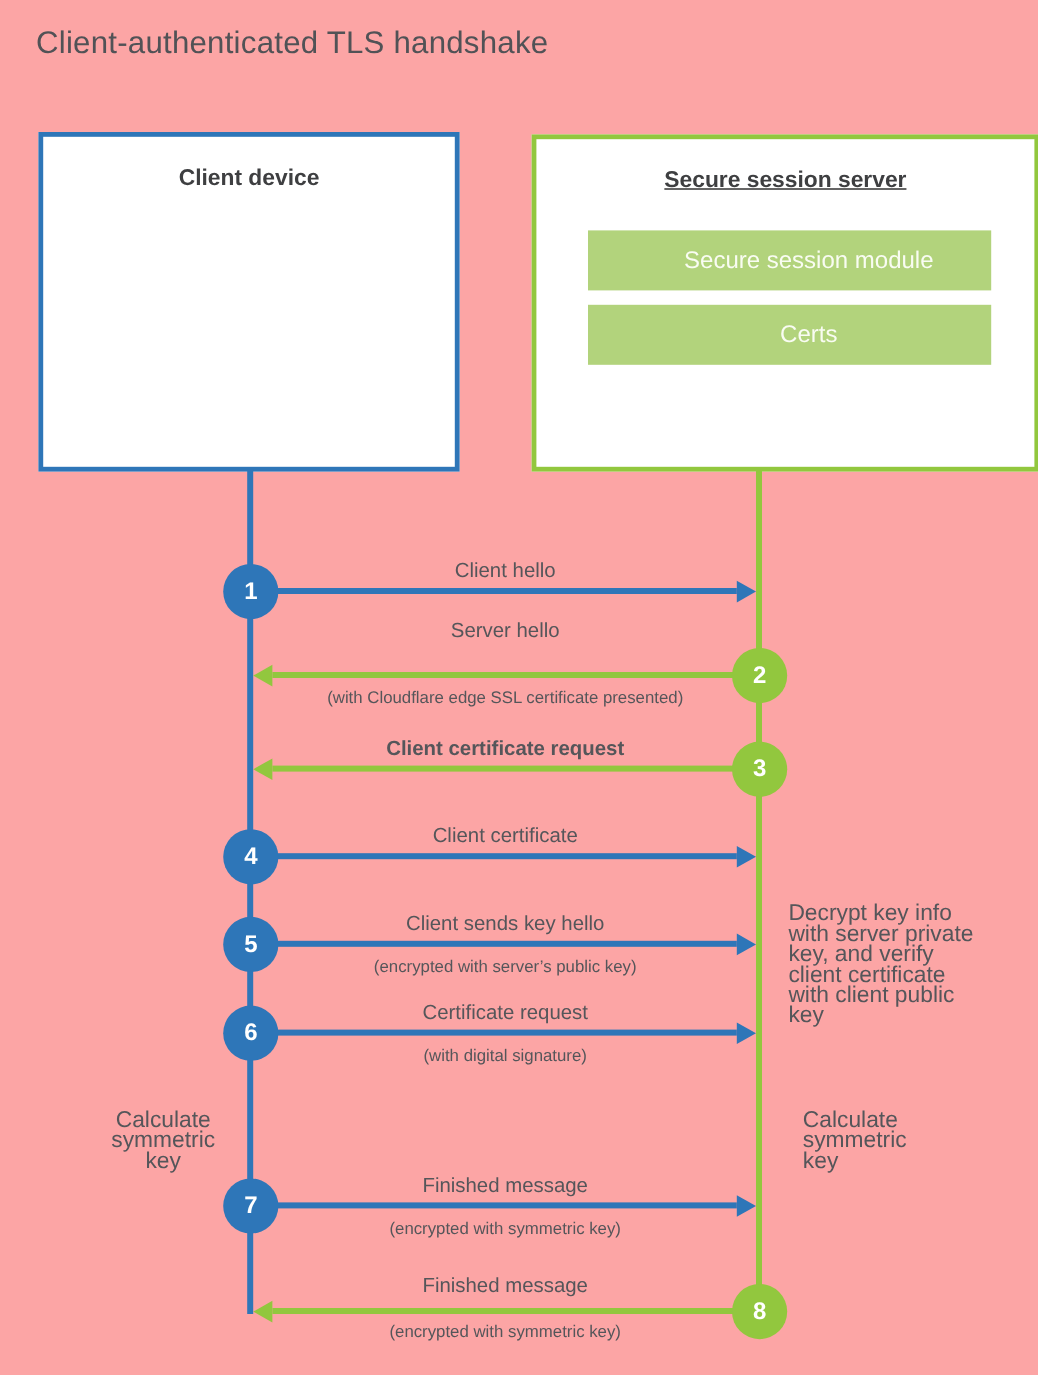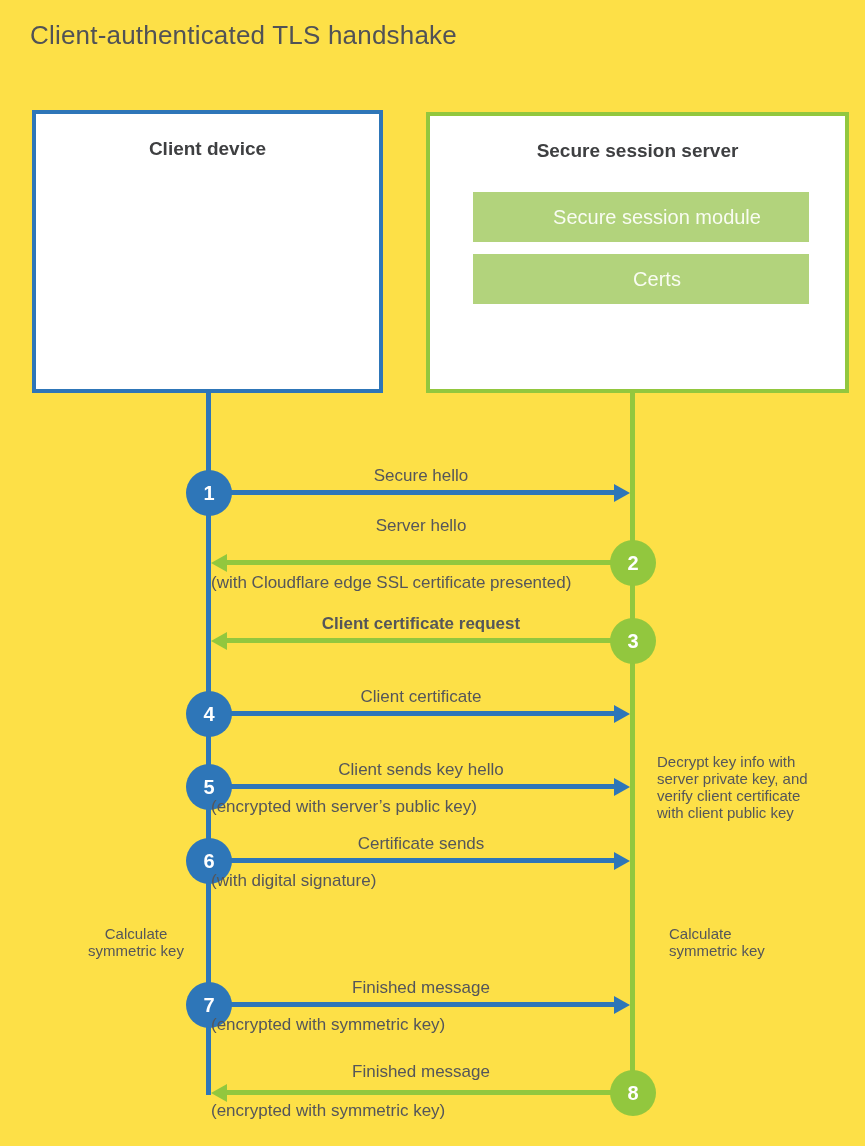--- a/index.html
+++ b/index.html
@@ -1,27 +1,27 @@
 <!DOCTYPE html>
 <html><head>
 <meta charset="utf-8">
 <style>
   html,body { margin:0; padding:0; background:#ffffff; }
   #canvas {
-    position:relative; width:865px; height:1146px; background:#fde047;
+    position:relative; width:865px; height:1146px; background:#fca5a5;
     font-family:"Liberation Sans", "DejaVu Sans", sans-serif; overflow:hidden;
   }
   .page-title {
     position:absolute; left:30px; top:20px; font-size:26px; font-weight:300;
     color:#515256; letter-spacing:0.2px;
   }
   
   .actor-box { position:absolute; background:#fff; box-sizing:border-box; z-index:1; }
   .client-box { left:32px; top:110px; width:351px; height:283px; border:4px solid #2e76b8; }
-  .server-box { left:426px; top:112px; width:423px; height:281px; border:4px solid #92c73e; }
+  .server-box { left:443px; top:112px; width:423px; height:281px; border:4px solid #92c73e;text-decoration:underline; }
   .actor-title {
     margin-top:24px; text-align:center; font-size:19px; font-weight:bold; color:#3e3f41;
   }
   .app-box {
     position:absolute; left:38px; top:78px; width:277px; height:175px; background:#5b9ad2;
     display:flex; align-items:center; justify-content:center; text-align:center;
     color:#ffffff; font-size:20px; line-height:27px;
   }
   .app-box span { display:block; width:180px; }
   .module-stack {
@@ -48,24 +48,24 @@
   .hline.blue  { background:#2e76b8; }
   .hline.green { background:#92c73e; }
   .ah { position:absolute; width:0; height:0; z-index:2; }
   .ah.right { border-top:9px solid transparent; border-bottom:9px solid transparent; border-left:16px solid #2e76b8; }
   .ah.left  { border-top:9px solid transparent; border-bottom:9px solid transparent; border-right:16px solid #92c73e; }
   .step-label {
     position:absolute; left:211px; width:420px; text-align:center;
     font-size:17px; color:#55565a; z-index:4;
   }
   .step-note {
-    position:absolute; left:211px; width:420px; 
-    font-size:17px; color:#55565a; z-index:4;
+    position:absolute; left:211px; width:420px; text-align:center;
+    font-size:14px; color:#55565a; z-index:4;
   }
-  .side-note { position:absolute; font-size:15px; line-height:17px; color:#55565a; z-index:4; }
+  .side-note { position:absolute; font-size:19px; line-height:17px; color:#55565a; z-index:4; }
   .decrypt-note { left:657px; top:753px; width:168px; text-align:left; }
   .calc-left  { left:84px; top:925px; width:104px; text-align:center; }
   .calc-right { left:669px; top:925px; width:104px; text-align:left; }
 </style>
 </head>
 <body>
 
 <div id="canvas">
 
   <div class="page-title">Client-authenticated TLS handshake</div>
@@ -82,21 +82,21 @@
     </div>
   </div>
 
   <div class="vline blue"></div>
   <div class="vline green"></div>
 
   <div>
     <div class="circle blue" style="left:186px; top:470px;">1</div>
     <div class="hline blue" style="left:209px; top:490px; width:405px;"></div>
     <div class="ah right" style="left:614px; top:484px;"></div>
-    <div class="step-label" style="top:466px;">Secure hello</div>
+    <div class="step-label" style="top:466px;">Client hello</div>
   </div>
 
   <div>
     <div class="circle green" style="left:610px; top:540px;">2</div>
     <div class="ah left" style="left:211px; top:554px;"></div>
     <div class="hline green" style="left:227px; top:560px; width:406px;"></div>
     <div class="step-label" style="top:516px;">Server hello</div>
     <div class="step-note" style="top:573px;">(with Cloudflare edge SSL certificate presented)</div>
   </div>
 
@@ -119,21 +119,21 @@
     <div class="hline blue" style="left:209px; top:784px; width:405px;"></div>
     <div class="ah right" style="left:614px; top:778px;"></div>
     <div class="step-label" style="top:760px;">Client sends key hello</div>
     <div class="step-note" style="top:797px;">(encrypted with server’s public key)</div>
   </div>
 
   <div>
     <div class="circle blue" style="left:186px; top:838px;">6</div>
     <div class="hline blue" style="left:209px; top:858px; width:405px;"></div>
     <div class="ah right" style="left:614px; top:852px;"></div>
-    <div class="step-label" style="top:834px;">Certificate sends</div>
+    <div class="step-label" style="top:834px;">Certificate request</div>
     <div class="step-note" style="top:871px;">(with digital signature)</div>
   </div>
 
   <div>
     <div class="circle blue" style="left:186px; top:982px;">7</div>
     <div class="hline blue" style="left:209px; top:1002px; width:405px;"></div>
     <div class="ah right" style="left:614px; top:996px;"></div>
     <div class="step-label" style="top:978px;">Finished message</div>
     <div class="step-note" style="top:1015px;">(encrypted with symmetric key)</div>
   </div>

